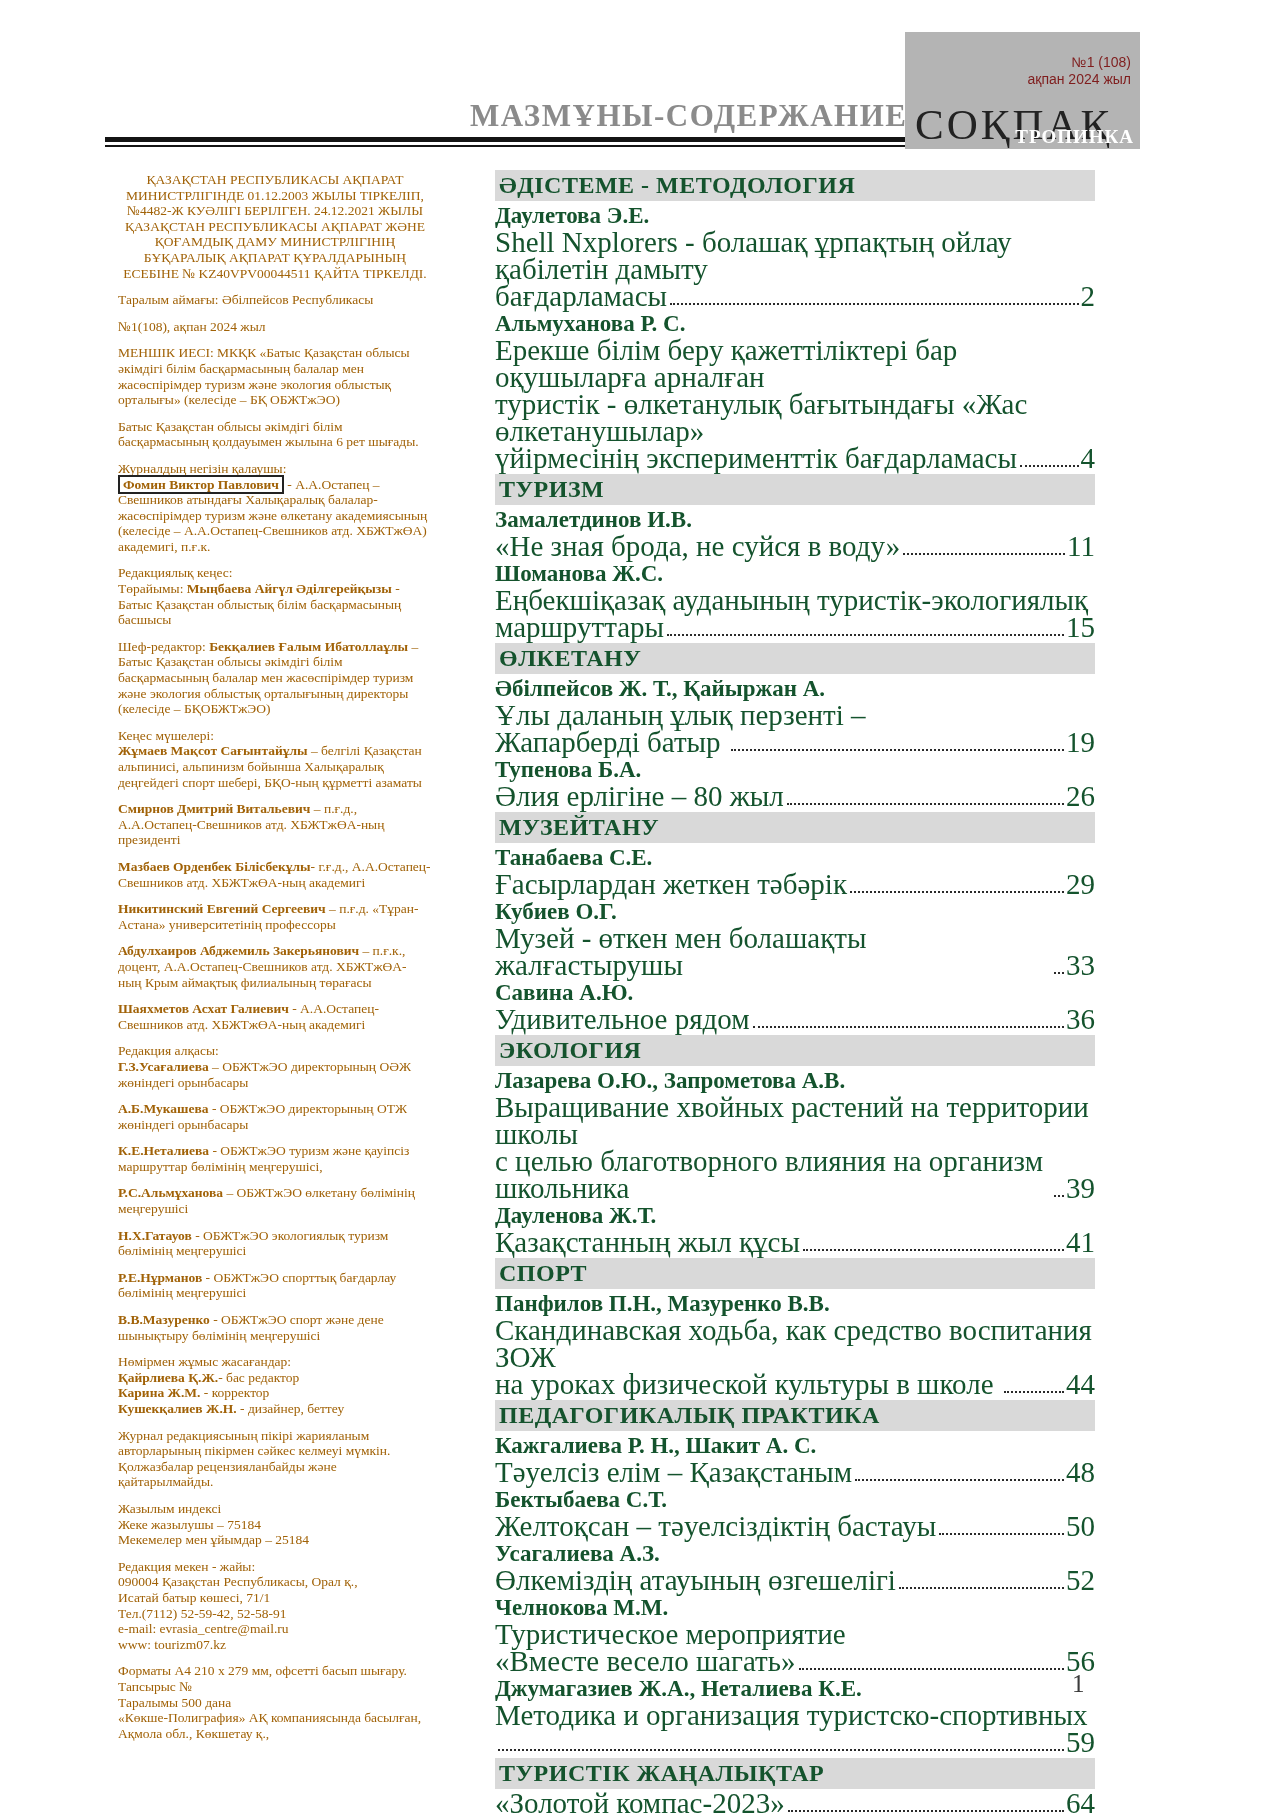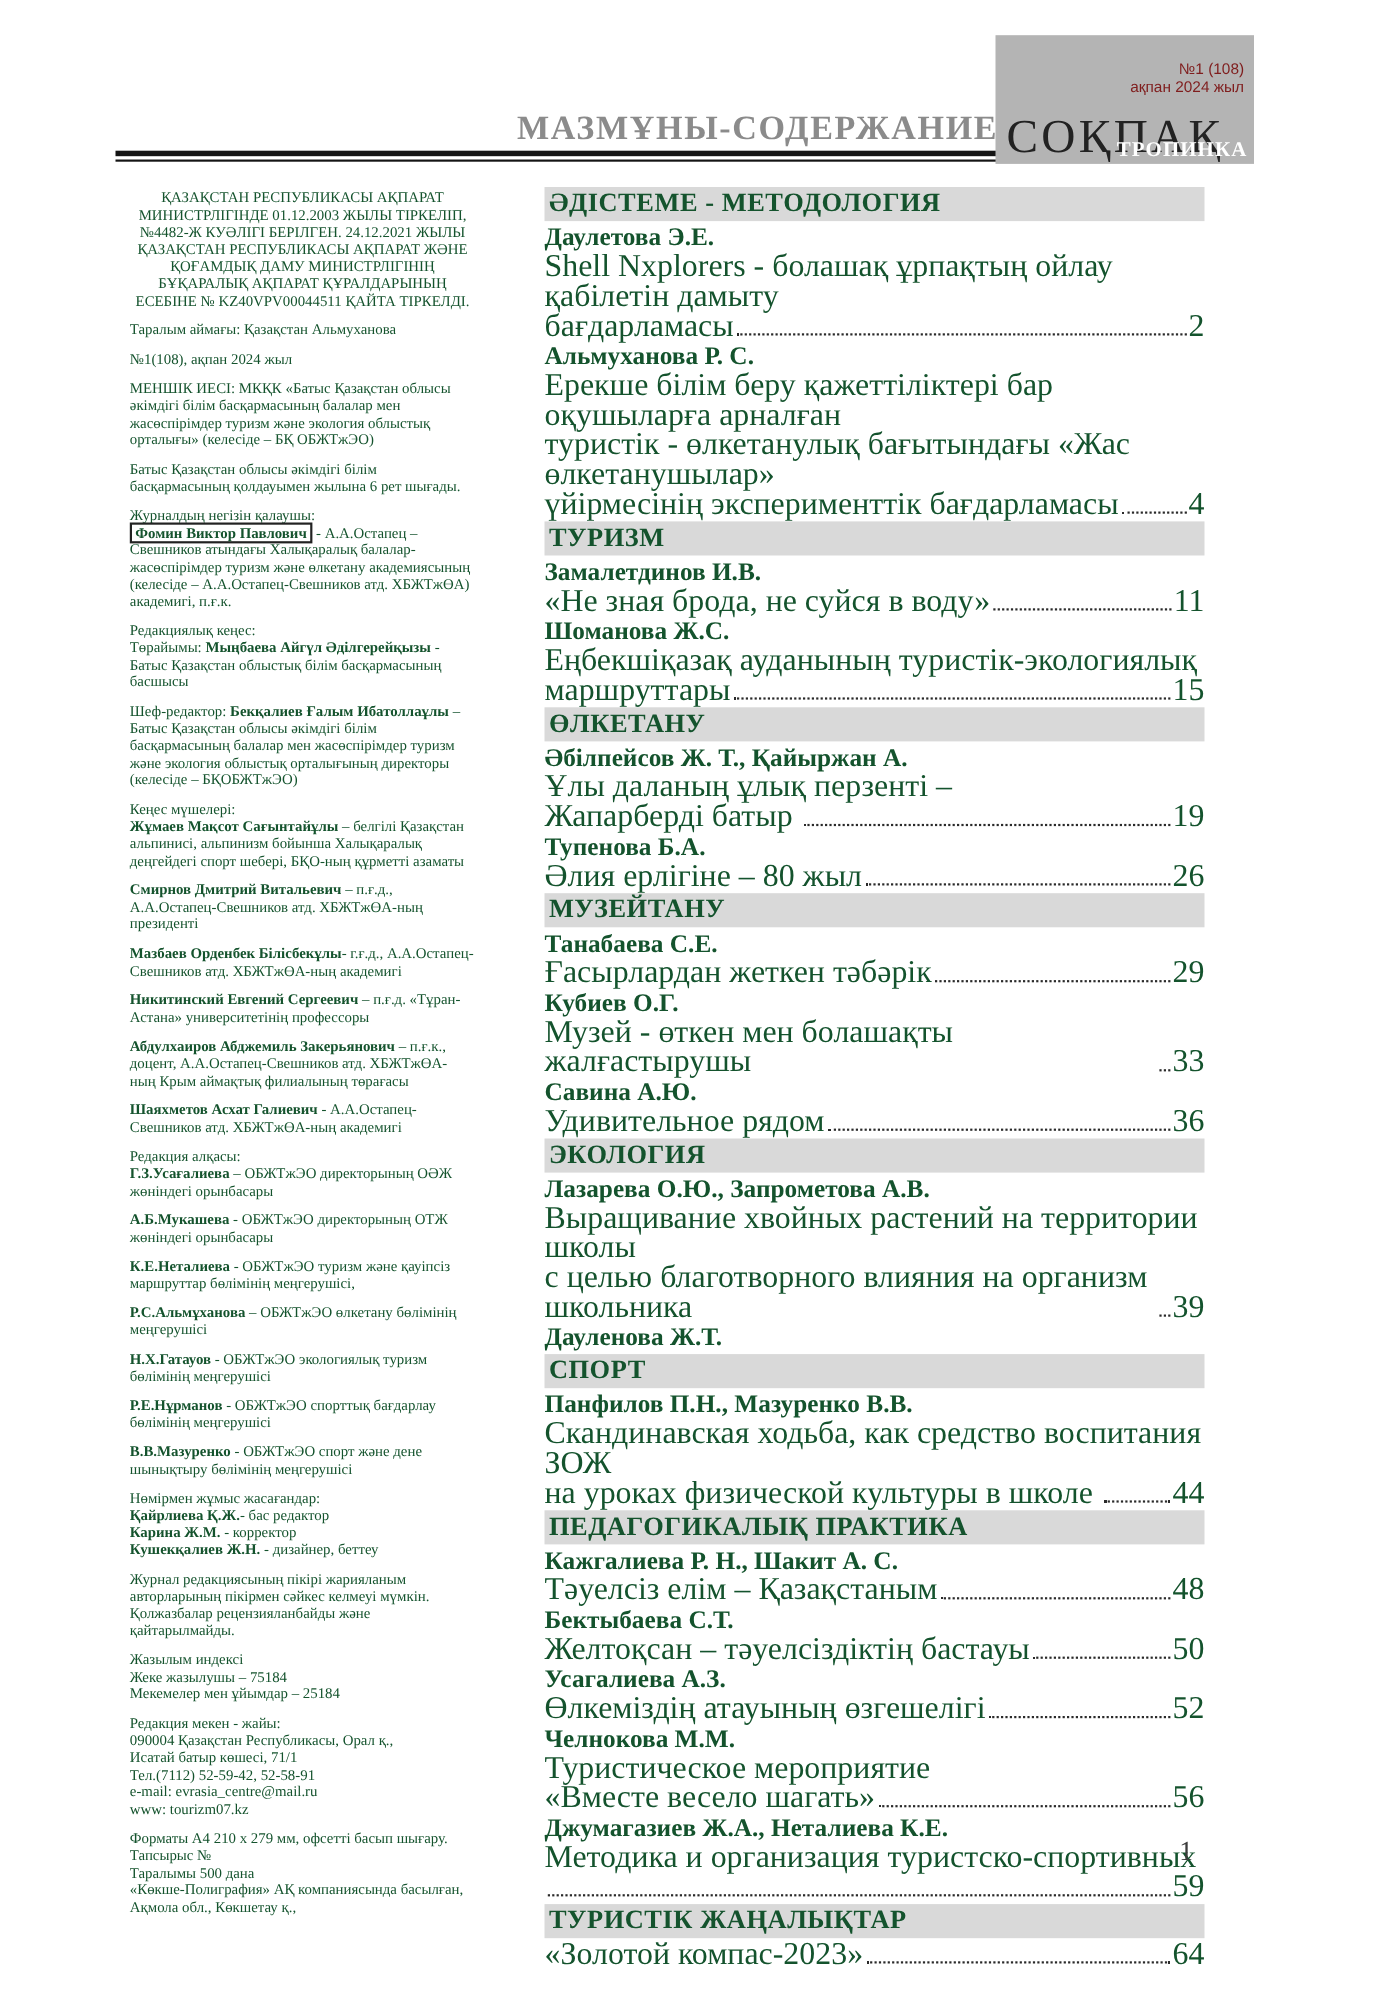--- a/index.html
+++ b/index.html
@@ -29,21 +29,21 @@
     position:absolute;left:10px;bottom:2px;font-size:43px;line-height:44px;
     color:#222222;letter-spacing:3px;font-family:"Liberation Serif", serif;
   }
   .logo-ru{
     position:absolute;right:6px;bottom:1px;font-size:19px;color:#ffffff;
     font-weight:bold;letter-spacing:1px;font-family:"Liberation Serif", serif;
   }
   
   .masthead{
     position:absolute;left:118px;top:172px;width:314px;
-    font-size:13.5px;line-height:15.6px;color:#14532d;
+    font-size:13.5px;line-height:15.6px;color:#a16207;
   }
   .mblock{margin:0 0 11px 0;}
   .mblock.center{text-align:center;}
   .b{font-weight:bold;}
   .boxed{font-weight:bold;border:2px solid #222;padding:0 3px;}
   
   .toc{
     position:absolute;left:495px;top:168px;width:600px;color:#14532d;
   }
   .secband{
@@ -73,21 +73,21 @@
     <div class="logo-issue">
       <div>№1 (108)</div>
       <div>ақпан 2024 жыл</div>
     </div>
     <div class="logo-kk">СОҚПАҚ</div>
     <div class="logo-ru">ТРОПИНКА</div>
   </div>
 
   <div class="masthead">
       <p class="mblock center"><span>ҚАЗАҚСТАН РЕСПУБЛИКАСЫ АҚПАРАТ МИНИСТРЛІГІНДЕ 01.12.2003 ЖЫЛЫ ТІРКЕЛІП, №4482-Ж КУӘЛІГІ БЕРІЛГЕН. 24.12.2021 ЖЫЛЫ ҚАЗАҚСТАН РЕСПУБЛИКАСЫ АҚПАРАТ ЖӘНЕ ҚОҒАМДЫҚ ДАМУ МИНИСТРЛІГІНІҢ БҰҚАРАЛЫҚ АҚПАРАТ ҚҰРАЛДАРЫНЫҢ ЕСЕБІНЕ № KZ40VPV00044511 ҚАЙТА ТІРКЕЛДІ.</span></p>
-      <p class="mblock"><span>Таралым аймағы: Қазақстан Альмуханова</span></p>
+      <p class="mblock"><span>Таралым аймағы: Әбілпейсов Республикасы</span></p>
       <p class="mblock"><span>№1(108), ақпан 2024 жыл</span></p>
       <p class="mblock"><span>МЕНШІК ИЕСІ: МКҚК «Батыс Қазақстан облысы әкімдігі білім басқармасының балалар мен жасөспірімдер туризм және экология облыстық орталығы» (келесіде – БҚ ОБЖТжЭО)</span></p>
       <p class="mblock"><span>Батыс Қазақстан облысы әкімдігі білім басқармасының қолдауымен жылына 6 рет шығады.</span></p>
       <p class="mblock"><span>Журналдың негізін қалаушы:</span><br><span class="boxed">Фомин Виктор Павлович</span><span> - А.А.Остапец – Свешников атындағы Халықаралық балалар-жасөспірімдер туризм және өлкетану академиясының (келесіде – А.А.Остапец-Свешников атд. ХБЖТжӨА) академигі, п.ғ.к.</span></p>
       <p class="mblock"><span>Редакциялық кеңес:</span><br><span>Төрайымы: </span><span class="b">Мыңбаева Айгүл Әділгерейқызы</span><span> - Батыс Қазақстан облыстық білім басқармасының басшысы</span></p>
       <p class="mblock"><span>Шеф-редактор: </span><span class="b">Бекқалиев Ғалым Ибатоллаұлы</span><span> – Батыс Қазақстан облысы әкімдігі білім басқармасының балалар мен жасөспірімдер туризм және экология облыстық орталығының директоры (келесіде – БҚОБЖТжЭО)</span></p>
       <p class="mblock"><span>Кеңес мүшелері:</span><br><span class="b">Жұмаев Мақсот Сағынтайұлы</span><span> – белгілі Қазақстан альпинисі, альпинизм бойынша Халықаралық деңгейдегі спорт шебері, БҚО-ның құрметті азаматы</span></p>
       <p class="mblock"><span class="b">Смирнов Дмитрий Витальевич</span><span> – п.ғ.д., А.А.Остапец-Свешников атд. ХБЖТжӨА-ның президенті</span></p>
       <p class="mblock"><span class="b">Мазбаев Орденбек Білісбекұлы</span><span>- г.ғ.д., А.А.Остапец-Свешников атд. ХБЖТжӨА-ның академигі</span></p>
       <p class="mblock"><span class="b">Никитинский Евгений Сергеевич</span><span> – п.ғ.д. «Тұран-Астана» университетінің профессоры</span></p>
@@ -185,20 +185,25 @@
       <div class="authors">Лазарева О.Ю., Запрометова А.В.</div>
       <div class="tline">
         <span class="tt">Выращивание хвойных растений на территории школы</span>
       </div>
       <div class="tline">
         <span class="tt">с целью благотворного влияния на организм школьника </span>
         <span class="lead"></span>
         <span class="pg">39</span>
       </div>
       <div class="authors">Дауленова Ж.Т.</div>
+      <div class="tline">
+        <span class="tt">Қазақстанның жыл құсы</span>
+        <span class="lead"></span>
+        <span class="pg">41</span>
+      </div>
       <div class="secband">СПОРТ</div>
       <div class="authors">Панфилов П.Н., Мазуренко В.В.</div>
       <div class="tline">
         <span class="tt">Скандинавская ходьба, как средство воспитания ЗОЖ</span>
       </div>
       <div class="tline">
         <span class="tt">на уроках физической культуры в школе </span>
         <span class="lead"></span>
         <span class="pg">44</span>
       </div>

